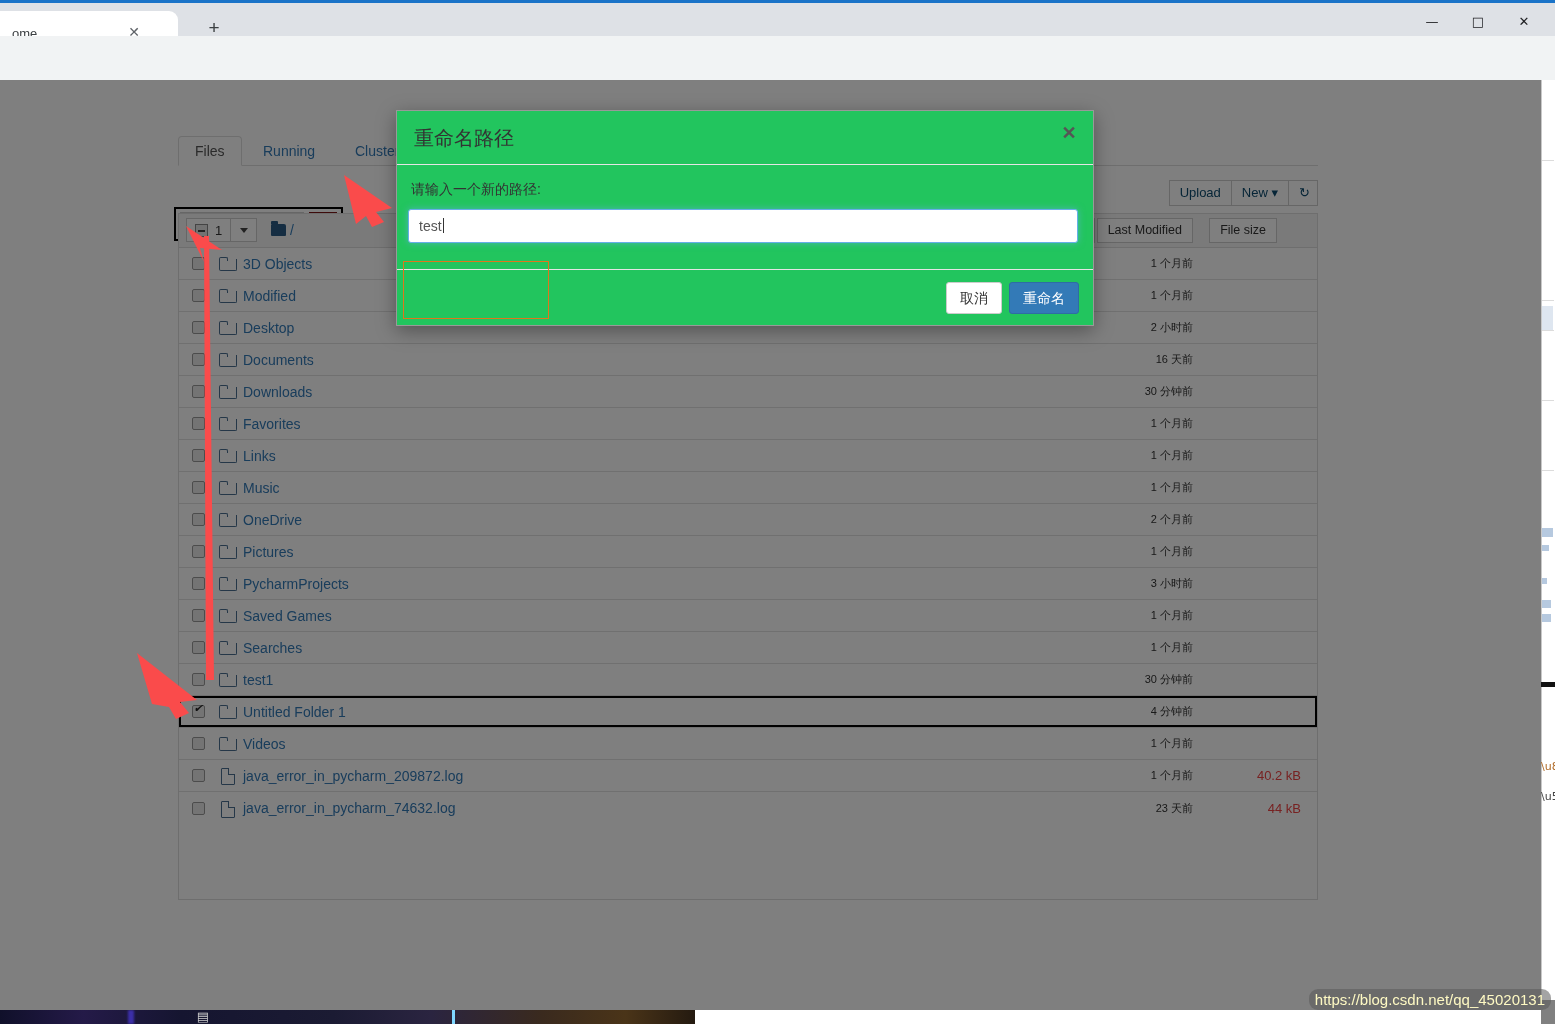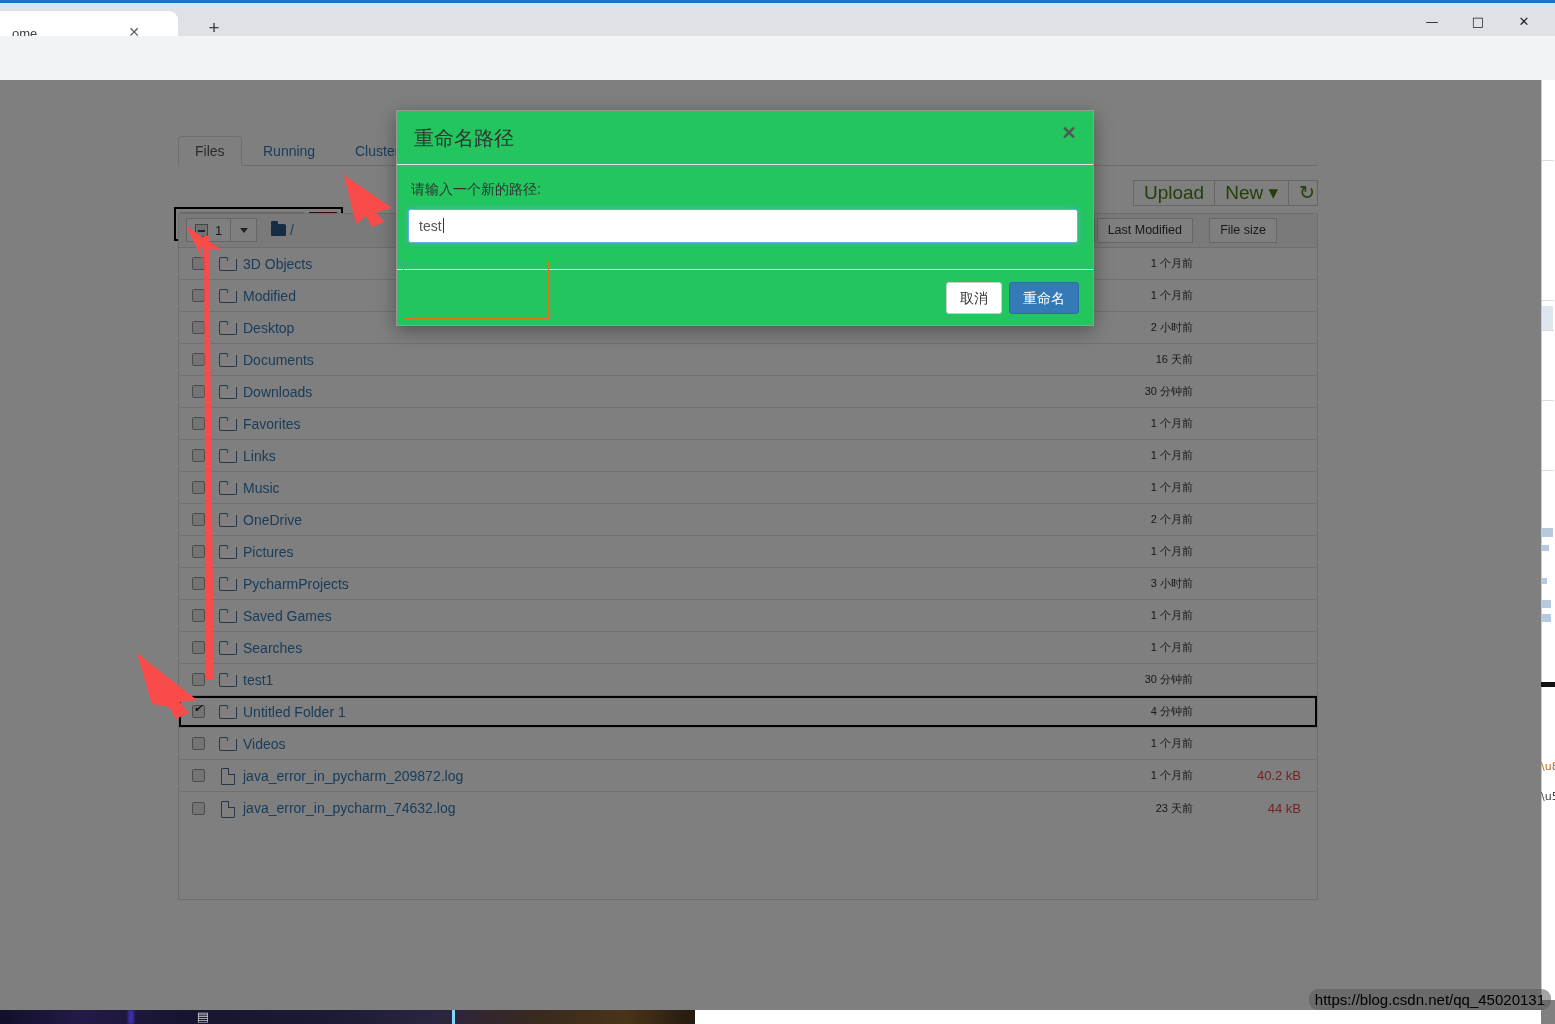--- a/index.html
+++ b/index.html
@@ -184,21 +184,21 @@
     font-size:13px; color:#333; line-height:24px; cursor:pointer; margin-right:-1px;
   }
   .sel-del {
     height:26px; width:28px; background:#8b1a1a; border:1px solid #7a1616;
     color:#fff; font-size:13px; line-height:24px; text-align:center; cursor:pointer; margin-left:6px;
   }
 
   .act-group { position:absolute; right:0; top:100px; display:flex; }
   .act-btn {
     height:26px; padding:0 10px; border:1px solid #ccc; background:#fff;
-    font-size:19px; color:#4d7c0f; line-height:24px; cursor:pointer; margin-left:-1px;
+    font-size:13px; color:#0c4a6e; line-height:24px; cursor:pointer; margin-left:-1px;
   }
   .act-refresh { width:30px; text-align:center; }
 
   .list-box { position:absolute; left:178px; top:133px; width:1140px; height:687px; border:1px solid #ddd; background:#fff; }
   .list-head { position:relative; height:34px; background:#f5f5f5; border-bottom:1px solid #ddd; }
   .ck-group { position:absolute; left:7px; top:4px; display:flex; align-items:center; border:1px solid #ccc; background:#fff; height:24px; }
   .ck-box { width:28px; display:flex; align-items:center; justify-content:center; }
   .ck-inner { width:13px; height:13px; border:1px solid #888; background:#e4e4e4; position:relative; }
   .ck-inner::after { content:""; position:absolute; left:2px; top:5px; width:7px; height:2px; background:#444; }
   .ck-count { font-size:13px; color:#333; padding-right:8px; }
@@ -292,21 +292,21 @@
   }
   .m-cancel { right:91px; background:#fff; border:1px solid #ccc; color:#333; }
   .m-ok { right:14px; background:#337ab7; border:1px solid #2e6da4; color:#fff; }
 
   
   .arrow-svg { position:absolute; left:0; top:0; width:1555px; height:1024px; pointer-events:none; z-index:60; }
 
   
   .watermark {
     position:absolute; right:4px; bottom:14px; padding:2px 6px;
-    background:rgba(90,90,90,.55); color:#000000; font-size:15px;
+    background:rgba(90,90,90,.55); color:#fef9c3; font-size:15px;
     font-family:"Liberation Sans", sans-serif; z-index:70;border-radius:9px;
   }
 </style>
 </head>
 <body>
 
 <div id="root">
 
   <div class="bg-window"></div>
   <div class="bg-window-strip"></div>

